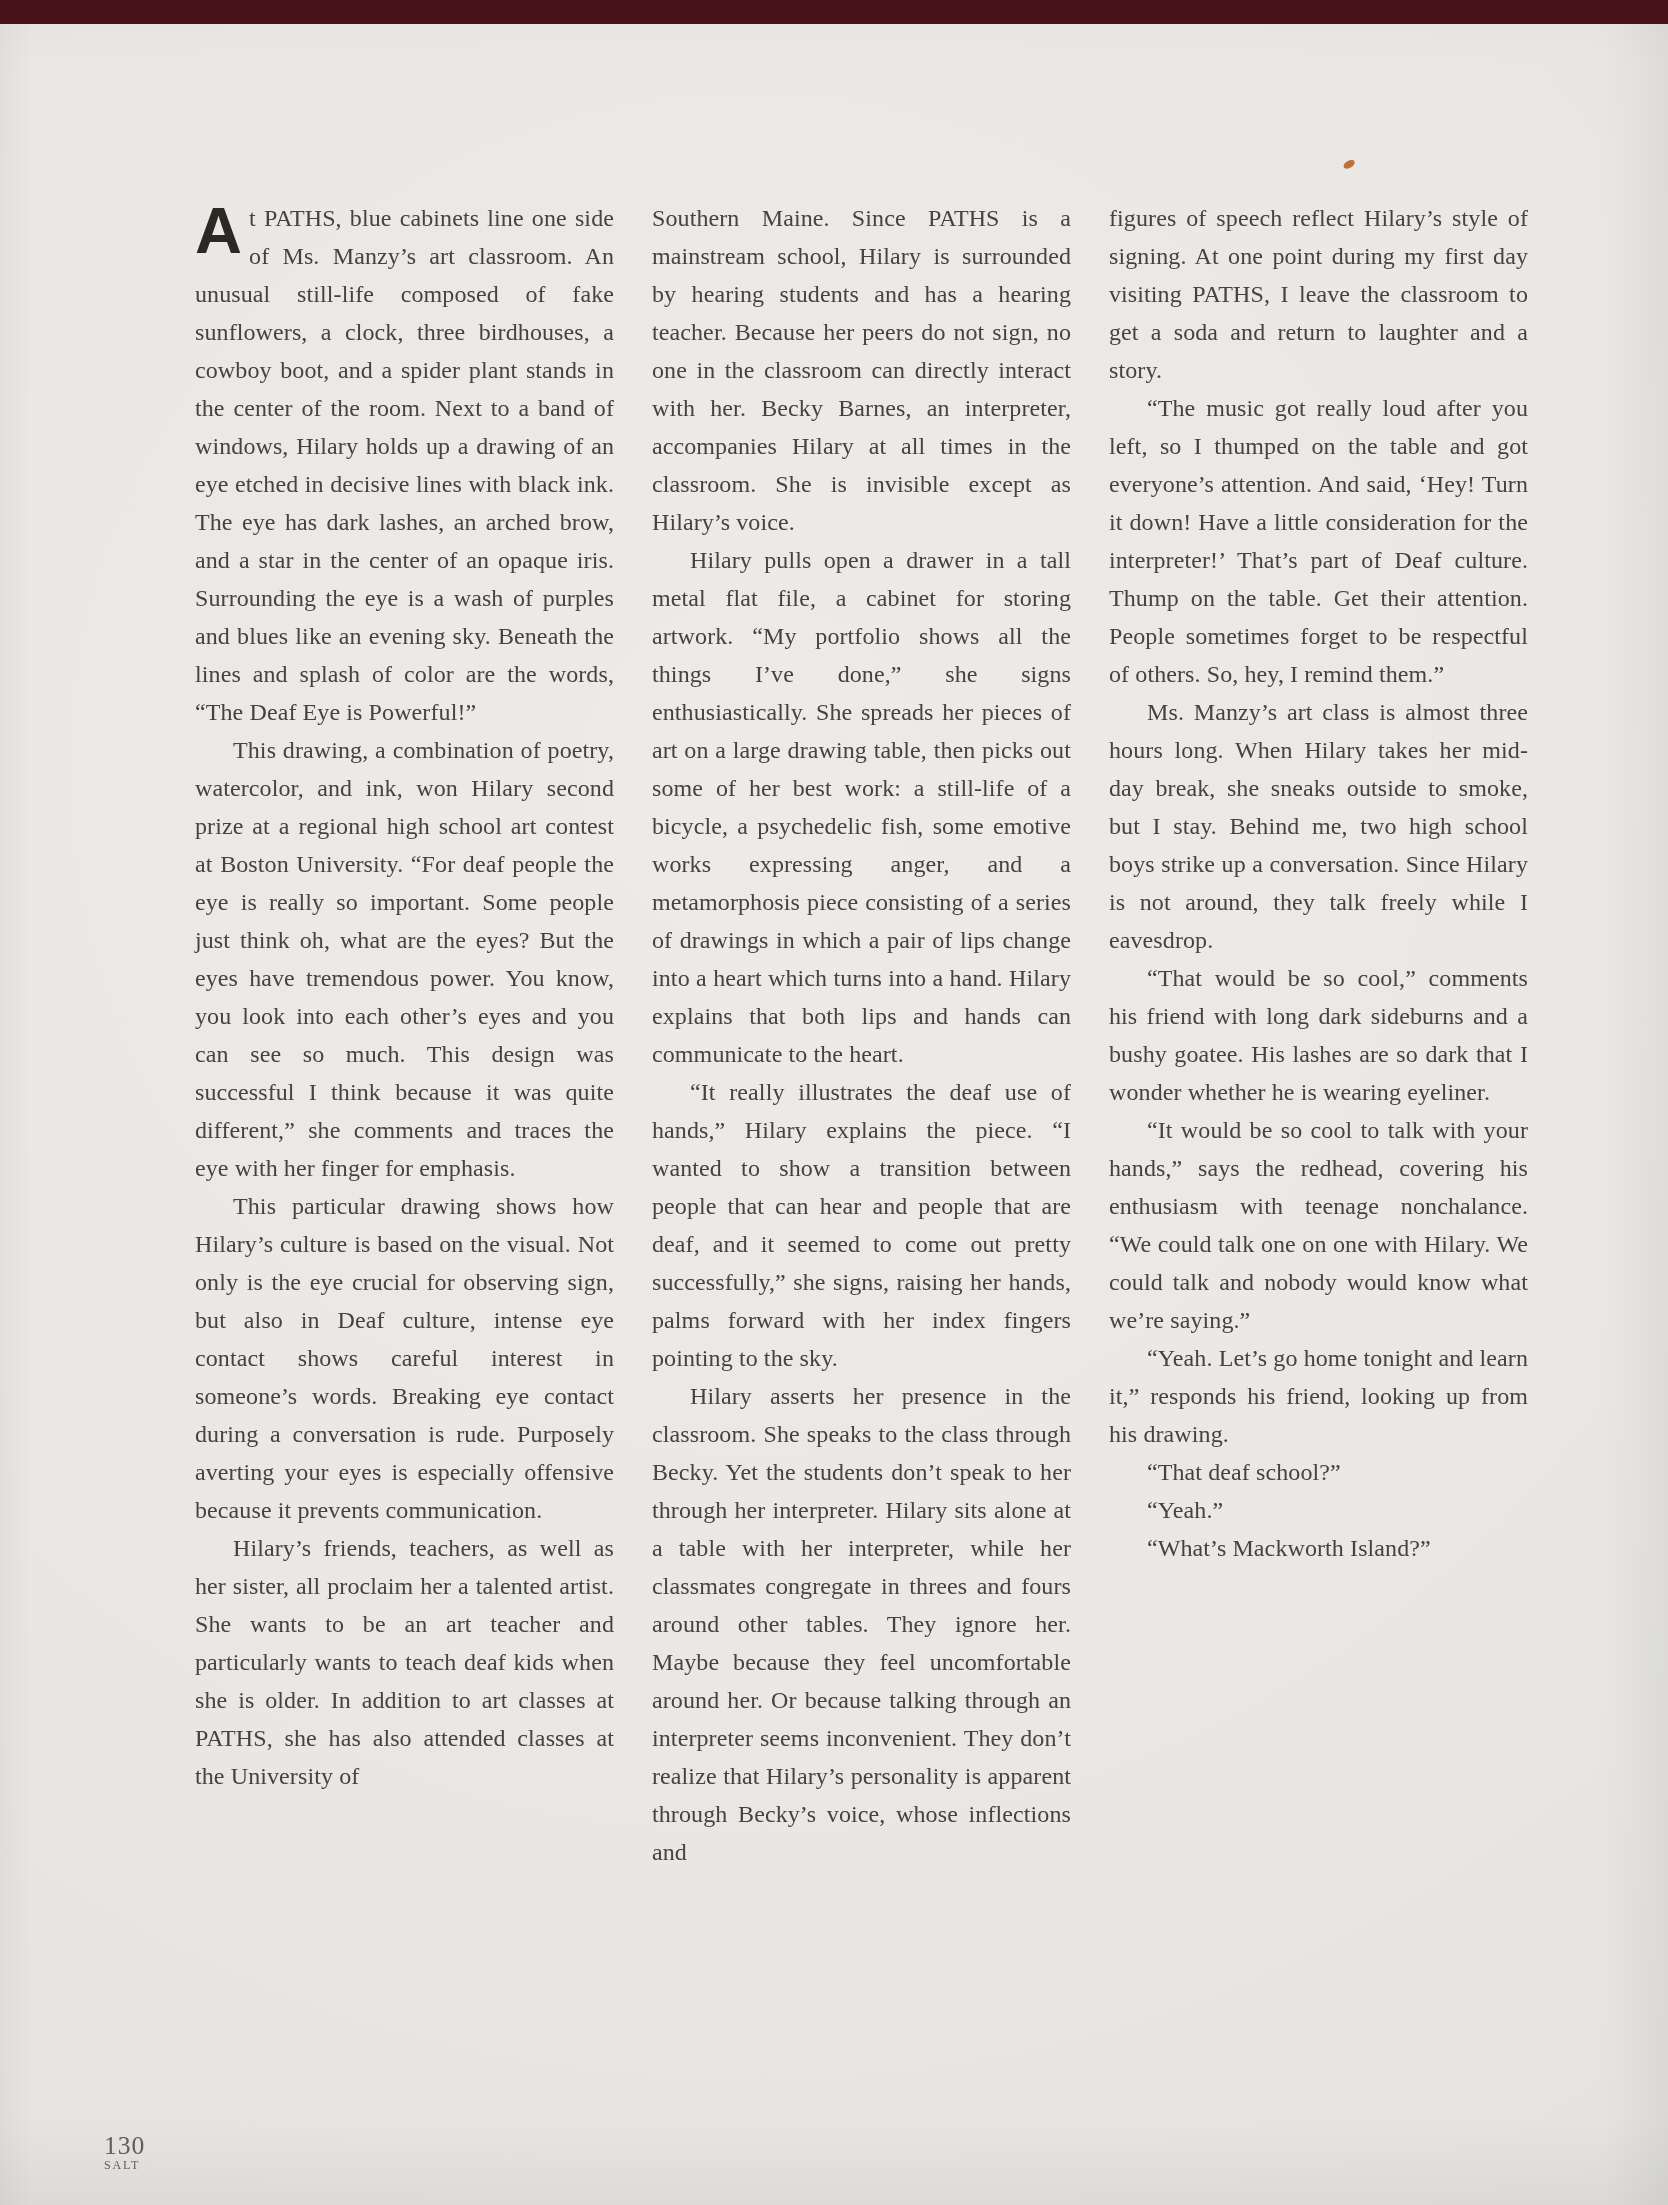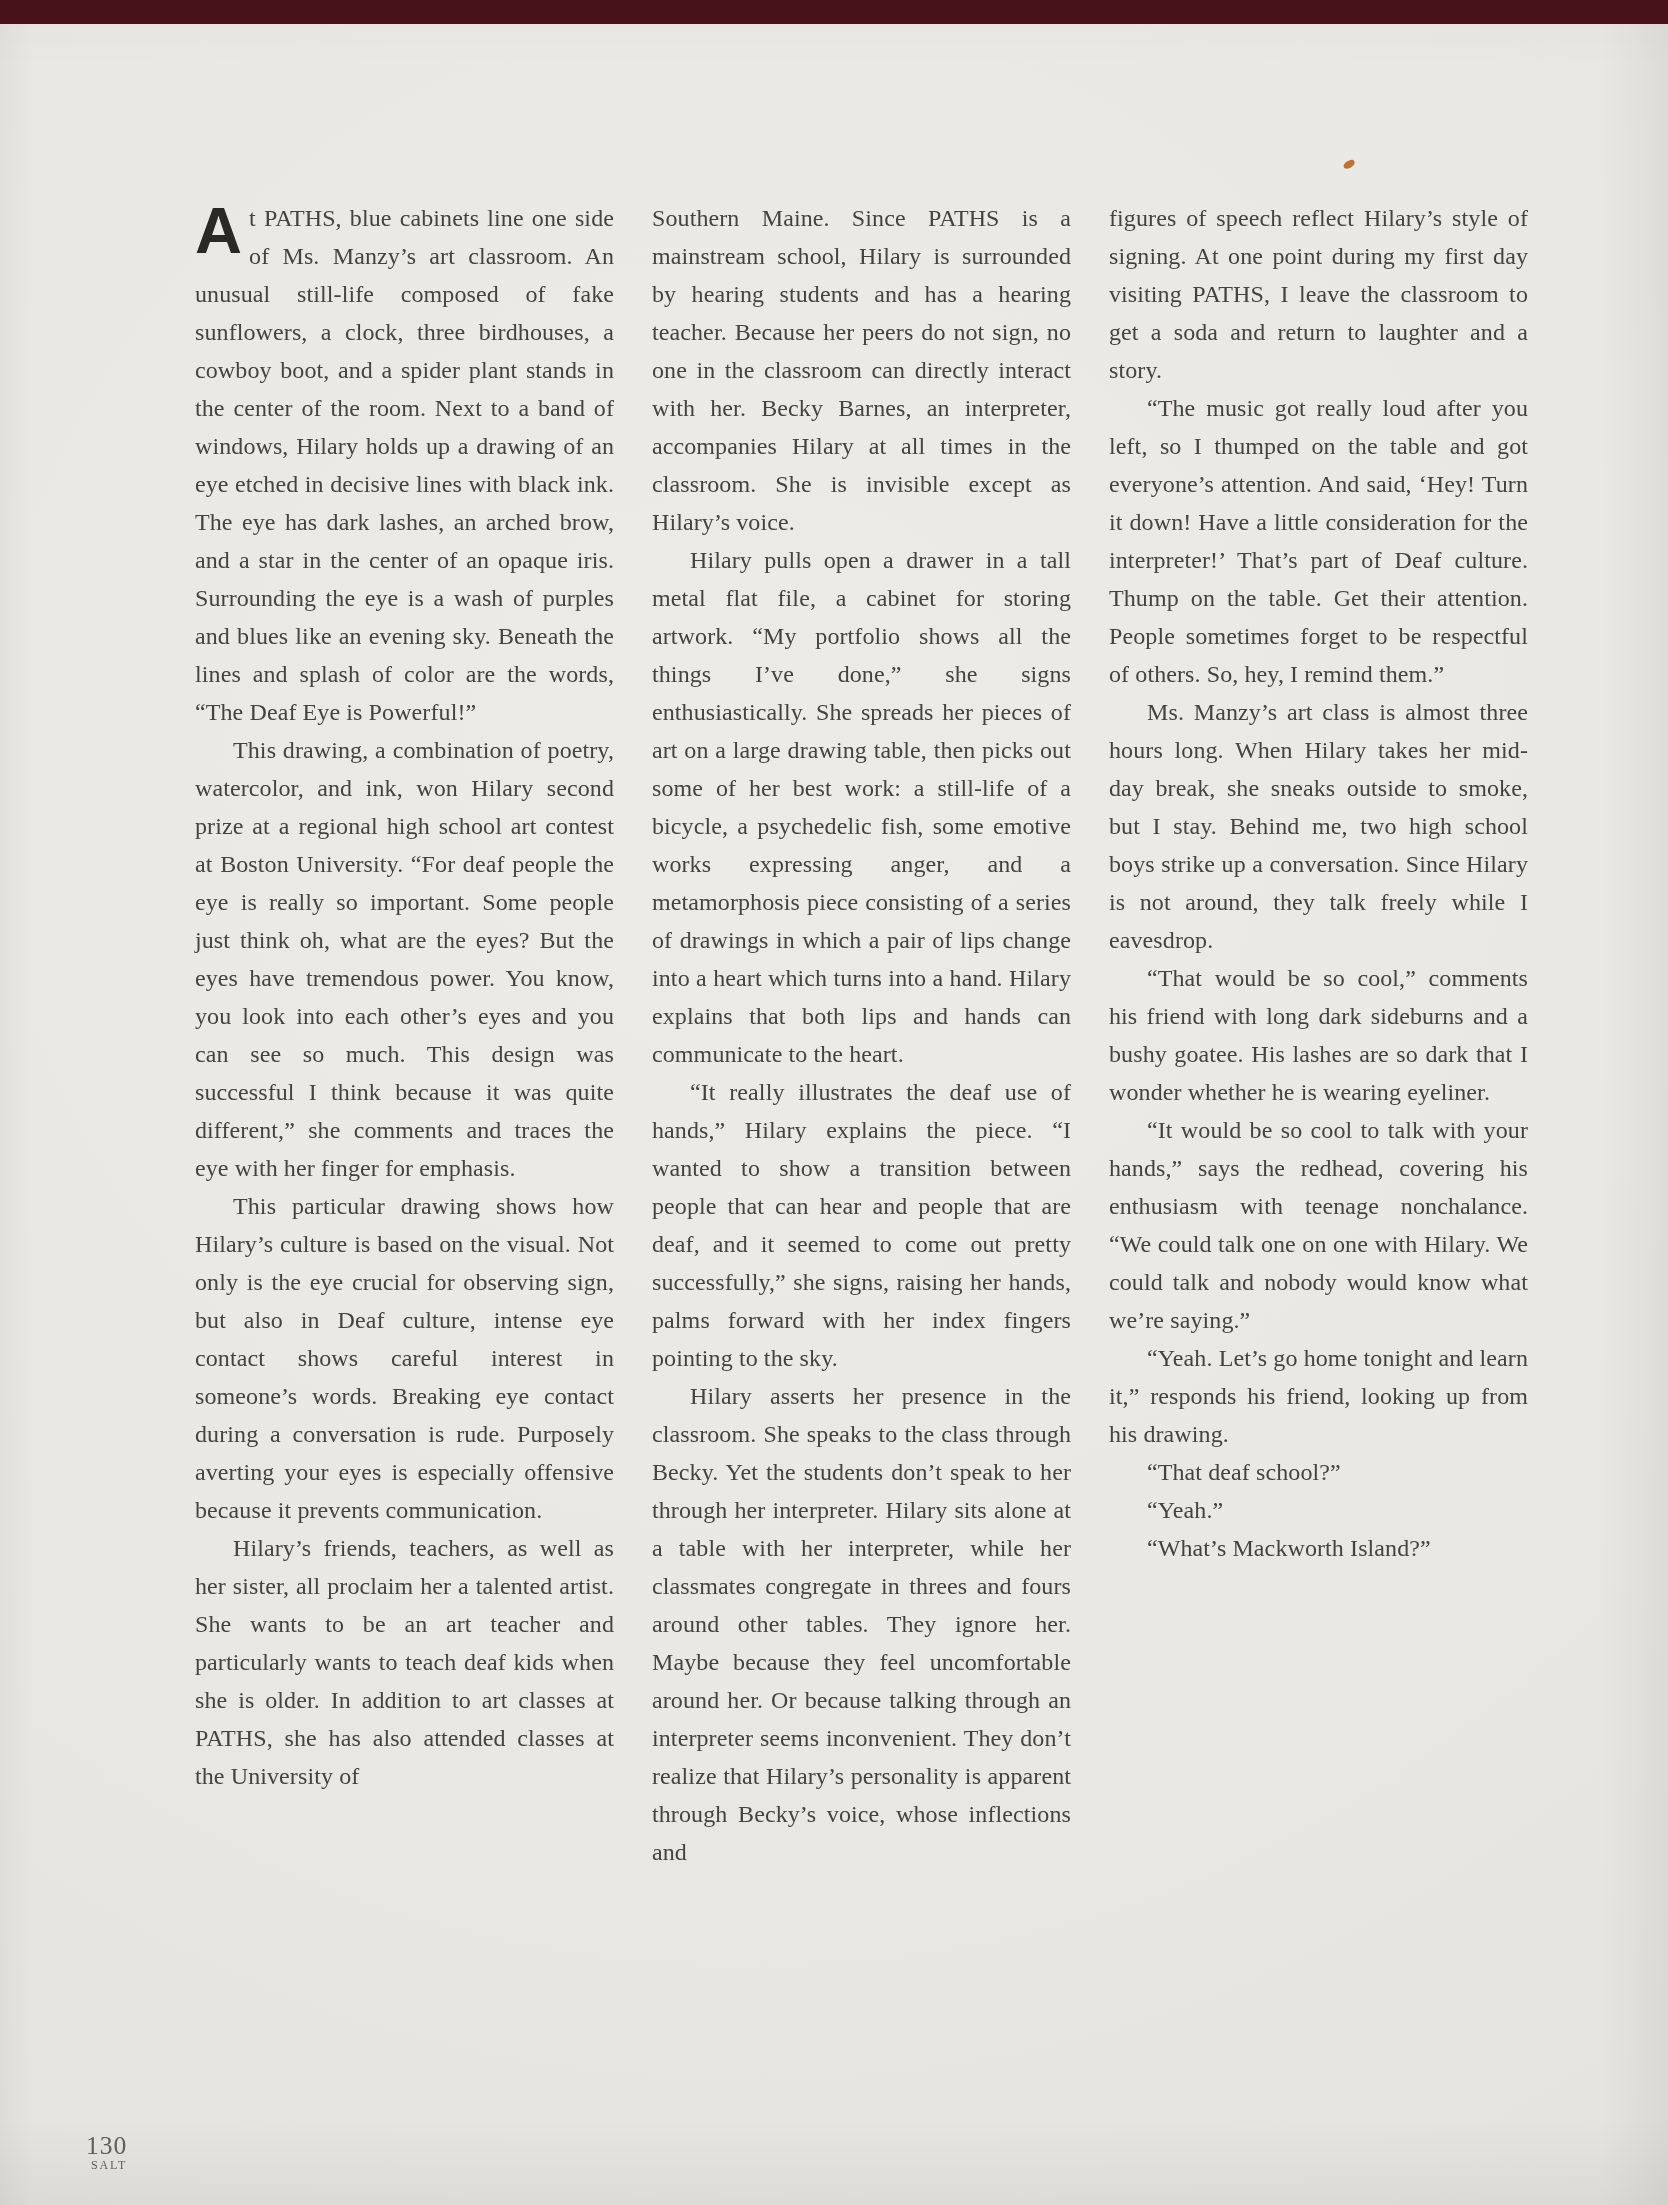--- a/index.html
+++ b/index.html
@@ -62,24 +62,23 @@
     float: left;
     font-family: "Liberation Sans", sans-serif;
     font-weight: bold;
     font-size: 65px;
     line-height: 58px;
     padding: 2.6px 7px 0 0;
     color: #2a2924;
   }
   .folio {
     position: absolute;
-    left: 86px;
+    left: 104px;
     top: 2133px;
     color: #5f5e59;
-    text-align: right;
   }
   .folio-number {
     font-size: 25.6px;
     line-height: 25.6px;
     letter-spacing: 0.9px;
   }
   .folio-label {
     font-size: 12px;
     line-height: 13.2px;
     letter-spacing: 1.8px;

